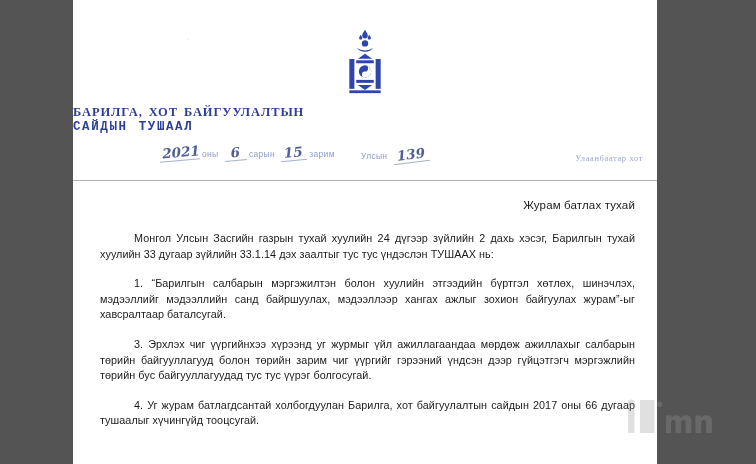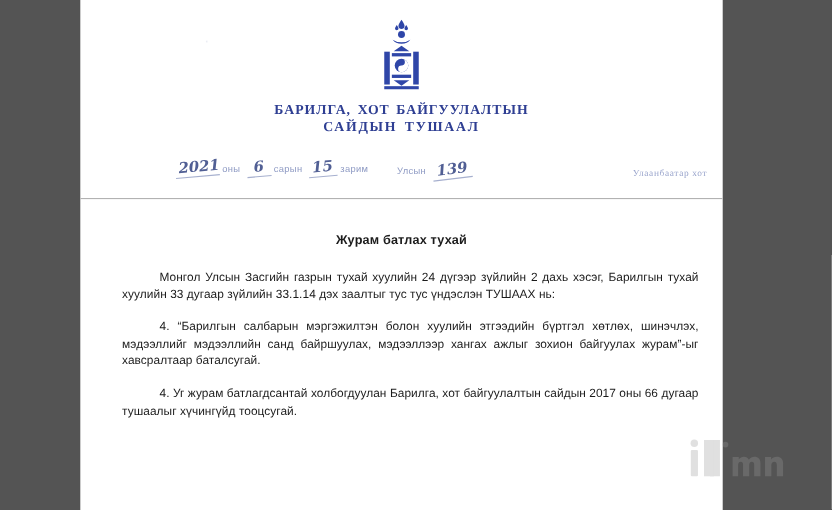--- a/index.html
+++ b/index.html
@@ -44,42 +44,42 @@
     opacity: .10;
     color: #4a5a9a;
     font-size: 15px;
     line-height: 22px;
     text-align: center;
     pointer-events: none;
   }
 
   
   .letterhead {
-    padding-top: 16px;
-    text-align: center;
+    padding-top: 28px;
   }
 
   .emblem {
     width: 56px;
     margin: 0 auto 6px auto;
     display: block;
   }
 
   .org-title {
     color: #2f3f93;
     font-family: "Liberation Serif", serif;
     font-weight: bold;
     font-size: 12.5px;
     letter-spacing: 0.9px;
     line-height: 15px;
     word-spacing: 2px;
   }
   .org-title .line2 {
     display: block;
     letter-spacing: 1.6px;
+    font-family: Liberation Mono, monospace;
   }
 
   
   .meta-row {
     position: absolute;
     left: 0;
     top: 143px;
     width: 584px;
     height: 24px;
   }
@@ -152,36 +152,35 @@
   .body {
     position: absolute;
     left: 0;
     top: 188px;
     width: 584px;
     padding: 0 22px 0 22px;
     box-sizing: border-box;
   }
 
   .doc-subject {
-    text-align: center;
+    text-align: right;
     font-size: 11.5px;
     color: #1b1b1b;
-    margin: 25px 0 20px 0;
+    margin: 11px 0 20px 0;
     letter-spacing: .15px;
-    font-weight: bold;
   }
 
   .para {
     font-size: 10.8px;
     line-height: 15.6px;
     color: #1b1b1b;
     text-align: justify;
     text-justify: inter-word;
     text-indent: 34px;
-    margin: 0 0 14px 16px;
+    margin: 0 0 14px 5px;
     letter-spacing: .05px;
   }
 
   
   .watermark {
     position: absolute;
     right: 26px;
     bottom: 22px;
     width: 104px;
     height: 46px;
@@ -255,21 +254,22 @@
       </div>
     </div>
 
     <div class="divider"></div>
 
     <div class="body">
 
       <div class="doc-subject">Журам батлах тухай</div>
 
       <p class="para">Монгол Улсын Засгийн газрын тухай хуулийн 24 дүгээр зүйлийн 2 дахь хэсэг, Барилгын тухай хуулийн 33 дугаар зүйлийн 33.1.14 дэх заалтыг тус тус үндэслэн ТУШААХ нь:</p>
-      <p class="para">4. “Барилгын салбарын мэргэжилтэн болон хуулийн этгээдийн бүртгэл хөтлөх, шинэчлэх, мэдээллийг мэдээллийн санд байршуулах, мэдээллээр хангах ажлыг зохион байгуулах журам”-ыг хавсралтаар баталсугай.</p>
+      <p class="para">1. “Барилгын салбарын мэргэжилтэн болон хуулийн этгээдийн бүртгэл хөтлөх, шинэчлэх, мэдээллийг мэдээллийн санд байршуулах, мэдээллээр хангах ажлыг зохион байгуулах журам”-ыг хавсралтаар баталсугай.</p>
+      <p class="para">3. Эрхлэх чиг үүргийнхээ хүрээнд уг журмыг үйл ажиллагаандаа мөрдөж ажиллахыг салбарын төрийн байгууллагууд болон төрийн зарим чиг үүргийг гэрээний үндсэн дээр гүйцэтгэгч мэргэжлийн төрийн бус байгууллагуудад тус тус үүрэг болгосугай.</p>
       <p class="para">4. Уг журам батлагдсантай холбогдуулан Барилга, хот байгуулалтын сайдын 2017 оны 66 дугаар тушаалыг хүчингүйд тооцсугай.</p>
     </div>
   </div>
 
   <svg class="watermark" viewBox="0 0 104 46" aria-hidden="true">
     <g fill="#9a9a9a">
 
       <rect x="2" y="13" width="6.5" height="24" rx="1"></rect>
       <circle cx="5.2" cy="7" r="3.4"></circle>
 

